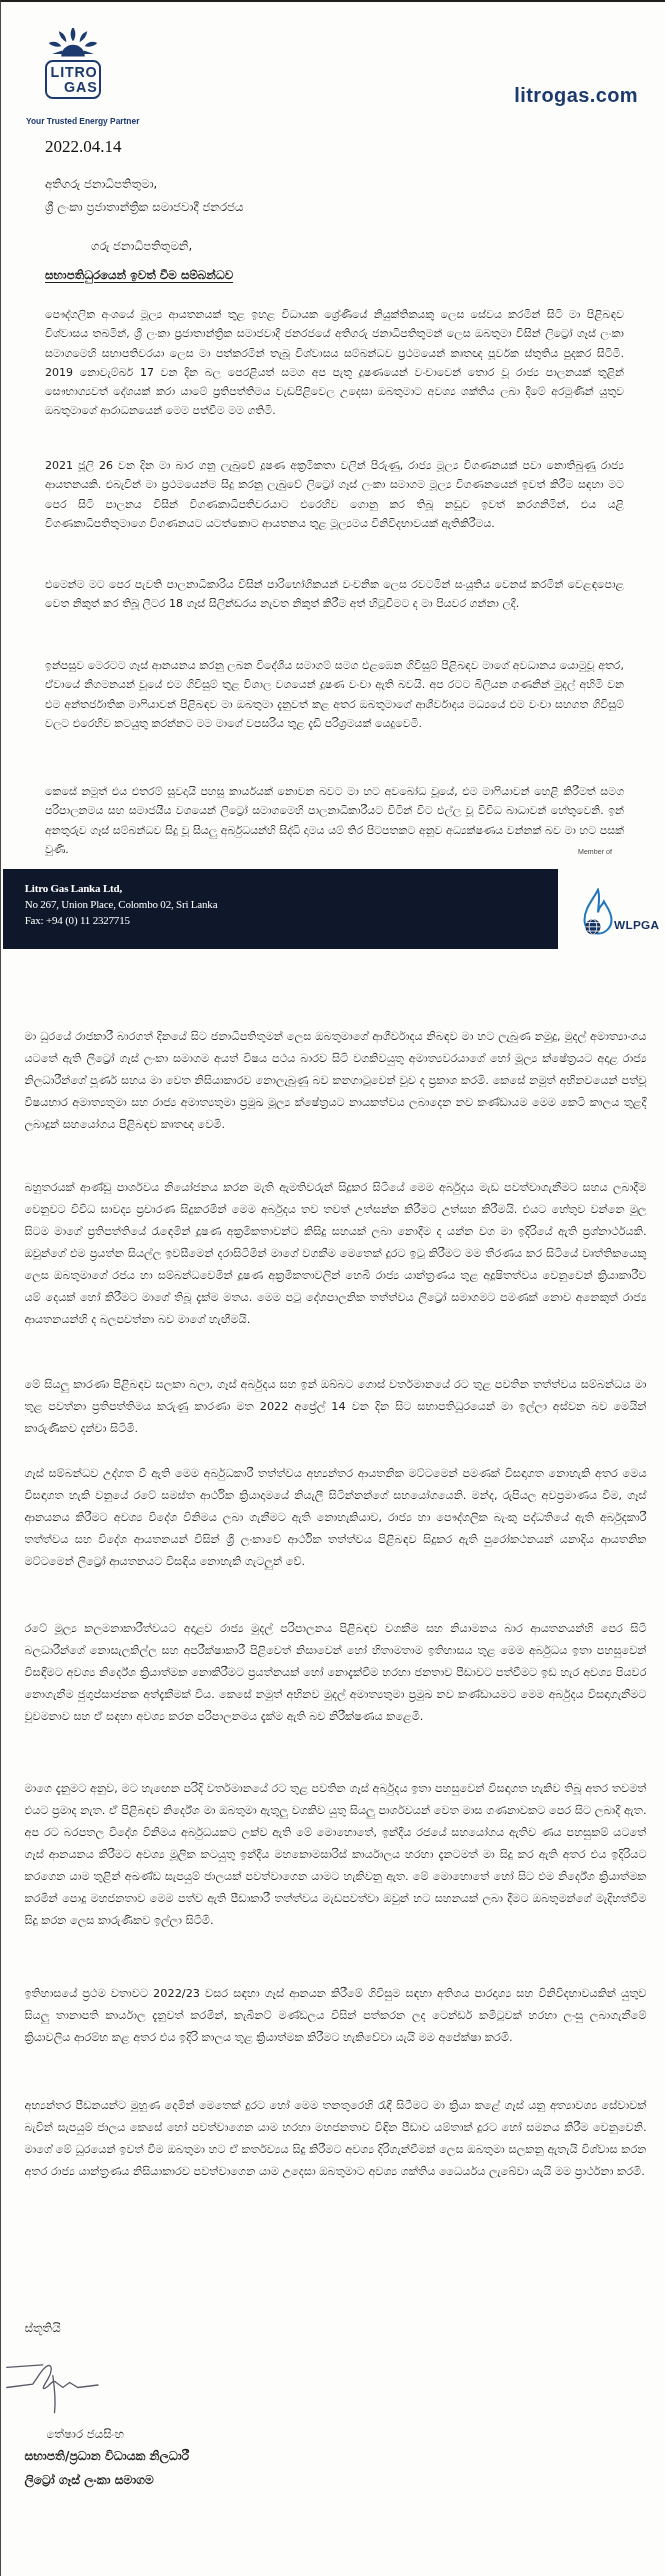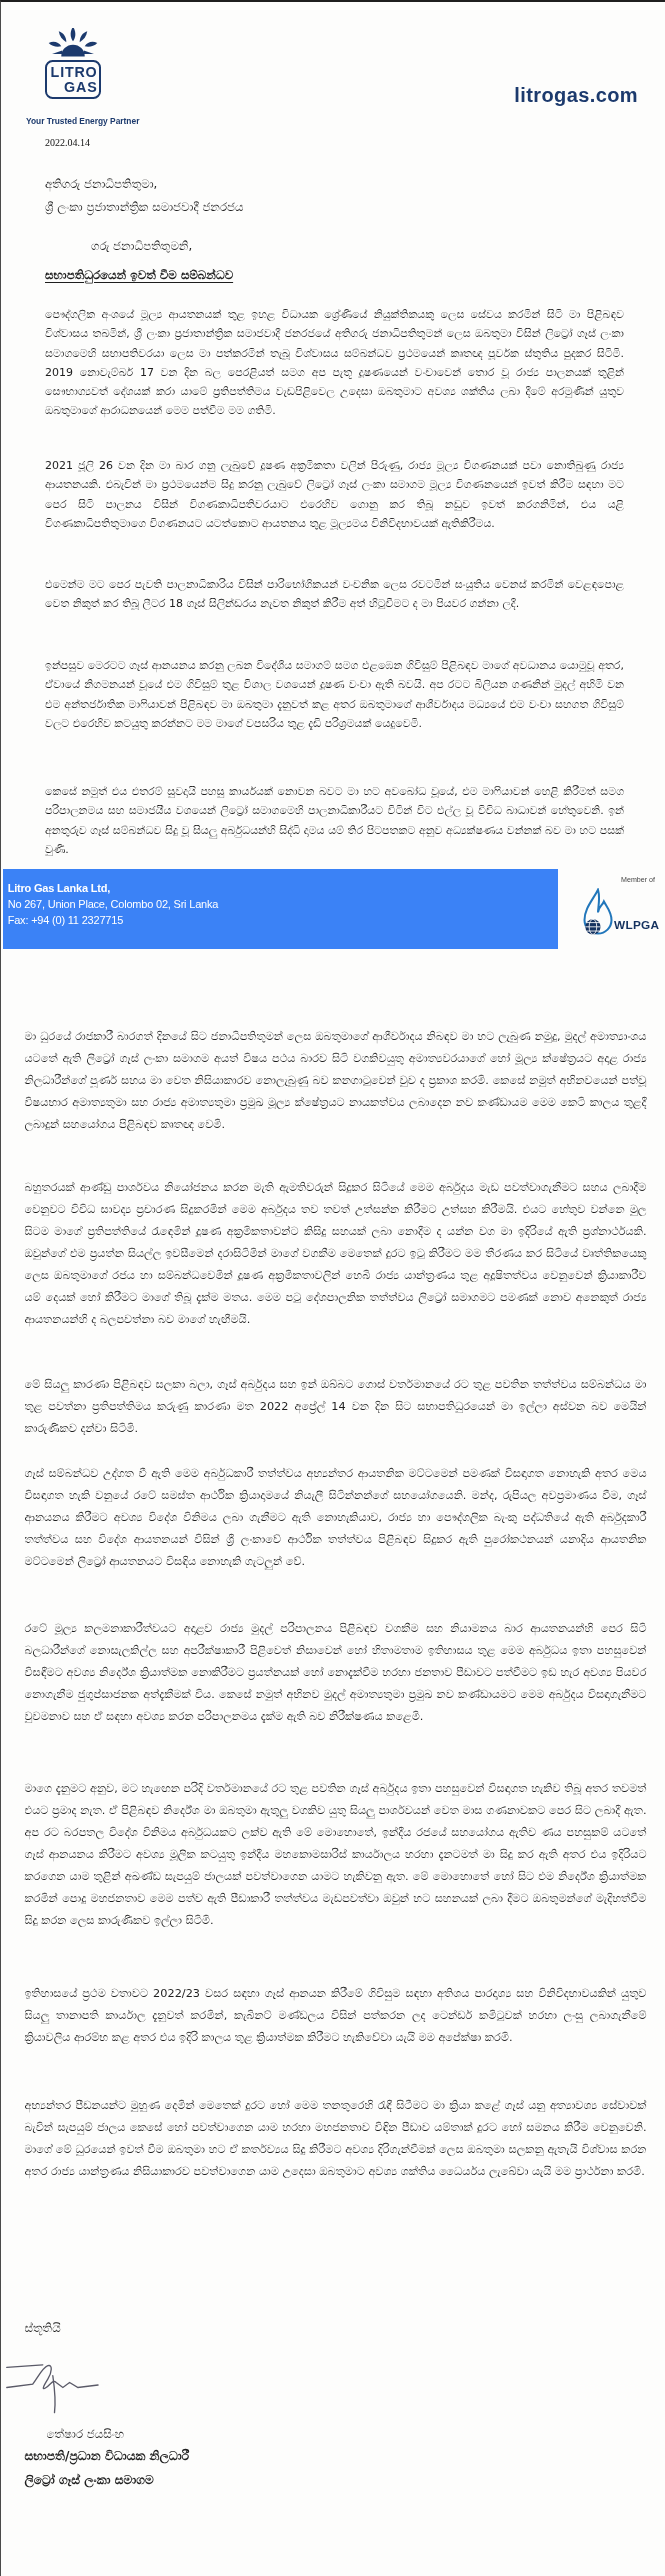--- a/index.html
+++ b/index.html
@@ -34,21 +34,21 @@
     white-space:nowrap;
   }
   .website{
     right:27px;top:82px;
     color:#1c3a6d;font-weight:bold;font-size:20px;
     font-family:"Liberation Sans", sans-serif;
     letter-spacing:0.4px;
   }
 
   
-  .date{left:44px;top:135px;font-family:"Liberation Serif", serif;font-size:10px;color:#111;}
+  .date{left:44px;top:135px;font-family:"Liberation Serif", serif;font-size:17px;color:#111;}
   .recipient1{left:44px;top:175px;font-size:11.8px;}
   .recipient2{left:44px;top:198px;font-size:11.8px;}
   .salutation{left:44px;top:237px;font-size:11.8px;margin-left:46px;}
   .subject{
     left:44px;top:266px;font-size:11.8px;font-weight:bold;
     text-decoration:underline;text-underline-offset:2.5px;
   }
 
   
   .para{
@@ -61,29 +61,29 @@
     font-size:11.3px;line-height:22px;
     text-align:justify;
   }
   .b1{top:303px}.b2{top:454px}.b3{top:573px}.b4{top:654px}.b5{top:780px}
   .c1{top:1024px}.c2{top:1175px}.c3{top:1372px}.c4{top:1461px}
   .c5{top:1616px}.c6{top:1776px}.c7{top:1981px}.c8{top:2093px}
 
   
   .addr-box{
     left:1.7px;top:867px;width:555px;height:80px;
-    background:#3b82f6;color:#ffffff;
-    font-family:Liberation Sans, sans-serif;
-    box-sizing:border-box;padding:11px 0 0 5px;
+    background:#0f172a;color:#ffffff;
+    font-family:Liberation Serif, serif;
+    box-sizing:border-box;padding:11px 0 0 22px;
     font-size:11px;line-height:16px;
     letter-spacing:-0.2px;
   }
   .addr-box .co{font-weight:bold;}
   .member-of{
-    left:577px;top:874px;width:77px;text-align:right;
+    left:577px;top:846px;width:77px;text-align:left;
     font-size:7.1px;color:#444;
     font-family:"Liberation Sans", sans-serif;
   }
   .wlpga-logo{left:580px;top:886px;}
   .wlpga-text{
     left:613px;top:916px;
     color:#15325f;font-weight:bold;font-size:11.8px;
     font-family:"Liberation Sans", sans-serif;letter-spacing:0.3px;
   }
 

